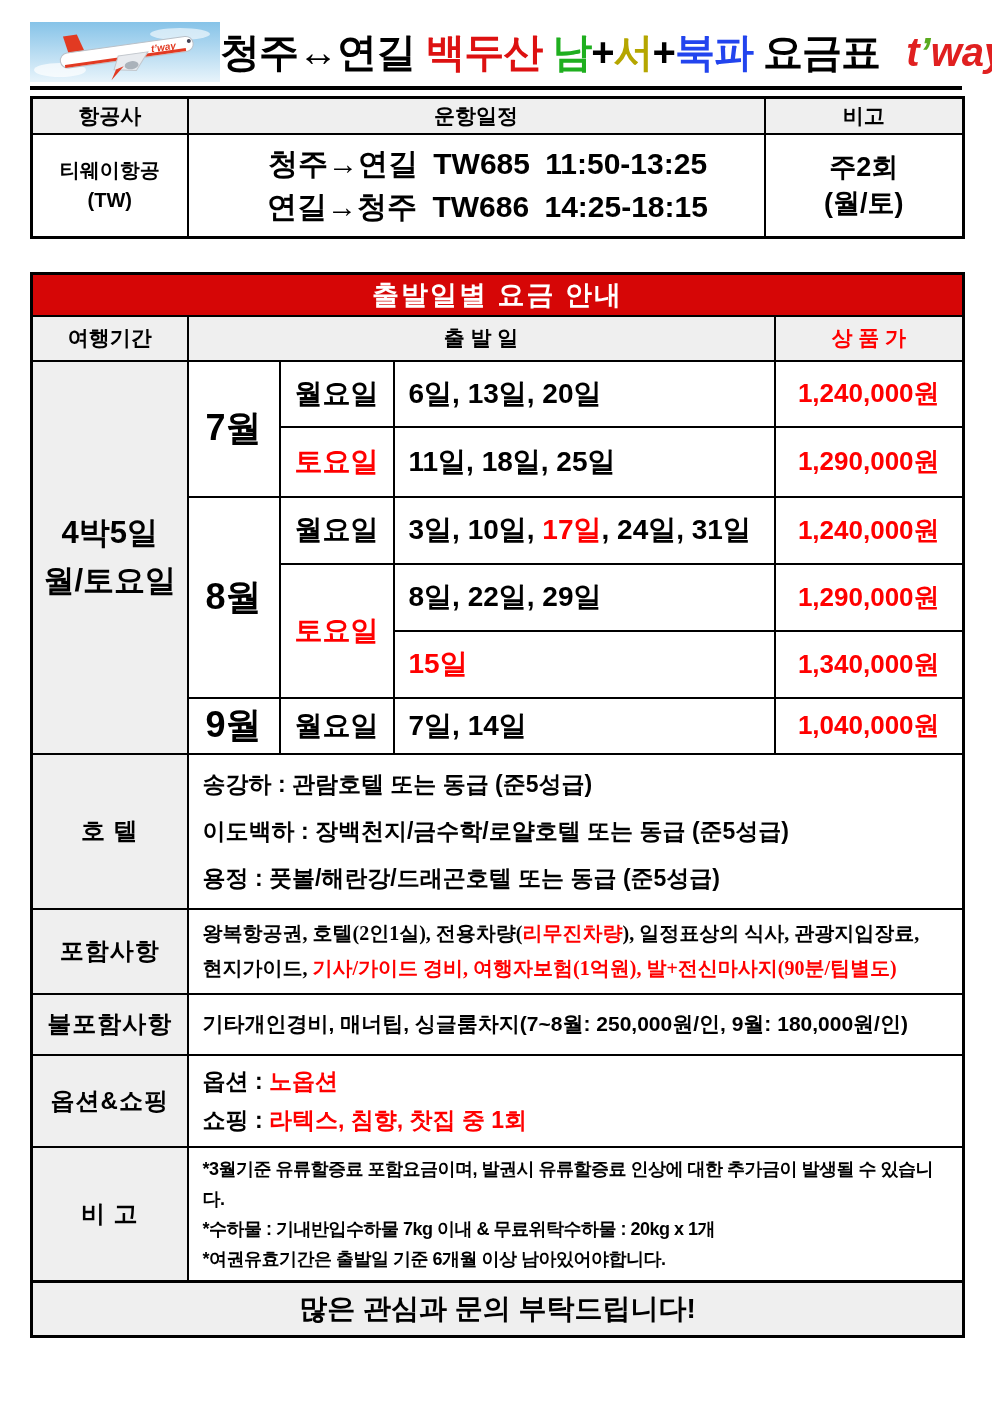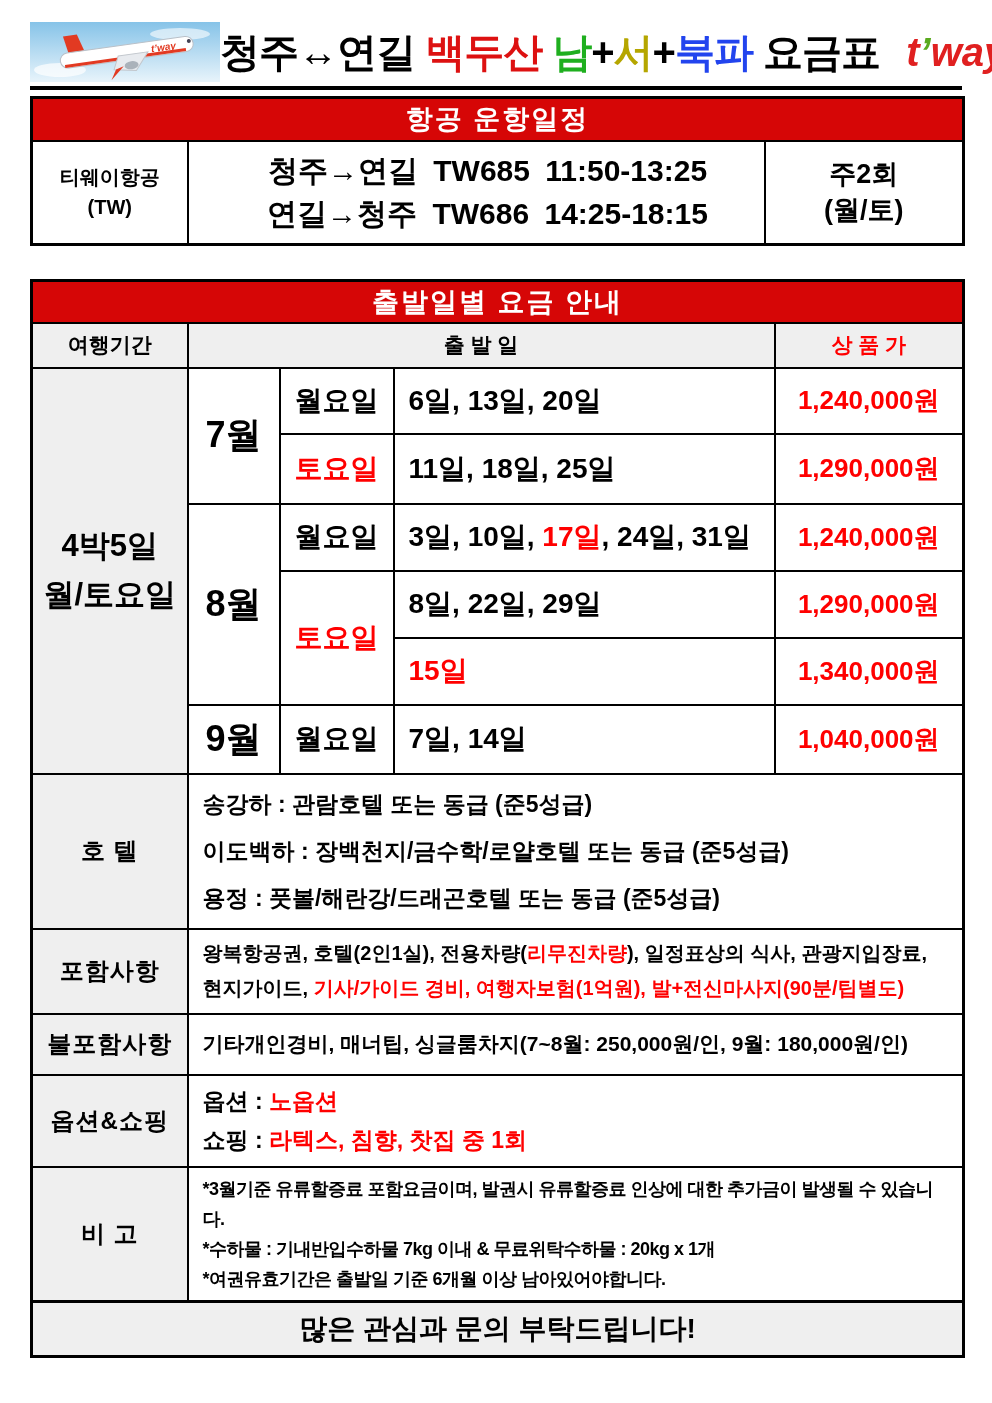--- a/index.html
+++ b/index.html
@@ -37,21 +37,21 @@
   .t2{margin-top:33px;}
   .t2 td.period{background:var(--header-gray);font-size:31px;text-align:center;line-height:1.55;}
   .t2 td.month{font-size:36px;text-align:center;}
   .t2 td.dow{font-size:28px;text-align:center;}
   .t2 td.dates{font-size:28px;text-align:left;padding-left:14px;}
   .t2 td.price{font-size:26px;color:var(--accent-red);text-align:center;border-radius:9px;}
   .t2 td.label{background:var(--header-gray);font-size:24px;text-align:center;letter-spacing:1px;}
   .t2 td.info{padding:6px 14px;text-align:left;margin-top:47px;}
   .red{color:var(--accent-red);}
   .hotel-line{font-size:23px;line-height:47px;}
-  .inc-line{font-size:20px;line-height:35px;}
+  .inc-line{font-size:20px;line-height:35px;font-family:Liberation Serif, serif;}
   .exc-line{font-size:21px;line-height:1.3;}
   .opt-line{font-size:23px;line-height:39px;}
   .rem-line{font-size:18px;line-height:30px;letter-spacing:-0.5px;}
   tr.footer td{background:var(--header-gray);font-size:28px;text-align:center;
                border-top:3px solid var(--border-black);}
 </style>
 </head>
 <body>
 
 <div class="page">
@@ -88,22 +88,24 @@
       </div>
     </div>
 
     <table class="t1">
       <colgroup>
           <col style="width:156px">
           <col style="width:577px">
           <col style="width:199px">
         </colgroup>
       <tbody>
-          <tr class="banner" style="height:43px">
-        <td colspan="3">항공 운항일정</td>
+      <tr class="cols" style="height:36px">
+        <td>항공사</td>
+        <td>운항일정</td>
+        <td>비고</td>
       </tr>
       <tr style="height:104px">
         <td class="airline">
           <div>티웨이항공</div>
           <div>(TW)</div>
         </td>
         <td class="sched">
           <div>청주→연길 TW685 11:50-13:25</div>
           <div>연길→청주 TW686 14:25-18:15</div>
         </td>
@@ -155,21 +157,21 @@
       </tr>
       <tr style="height:67px">
         <td class="dow red" rowspan="2">토요일</td>
         <td class="dates">8일, 22일, 29일</td>
         <td class="price">1,290,000원</td>
       </tr>
       <tr style="height:67px">
         <td class="dates red">15일</td>
         <td class="price">1,340,000원</td>
       </tr>
-      <tr style="height:69px">
+      <tr style="height:56px">
         <td class="month">9월</td>
         <td class="dow">월요일</td>
         <td class="dates">7일, 14일</td>
         <td class="price">1,040,000원</td>
       </tr>
 
       <tr style="height:147px">
         <td class="label">호 텔</td>
         <td class="info" colspan="4">
           <div class="hotel-line">송강하 : 관람호텔 또는 동급 (준5성급)</div>

